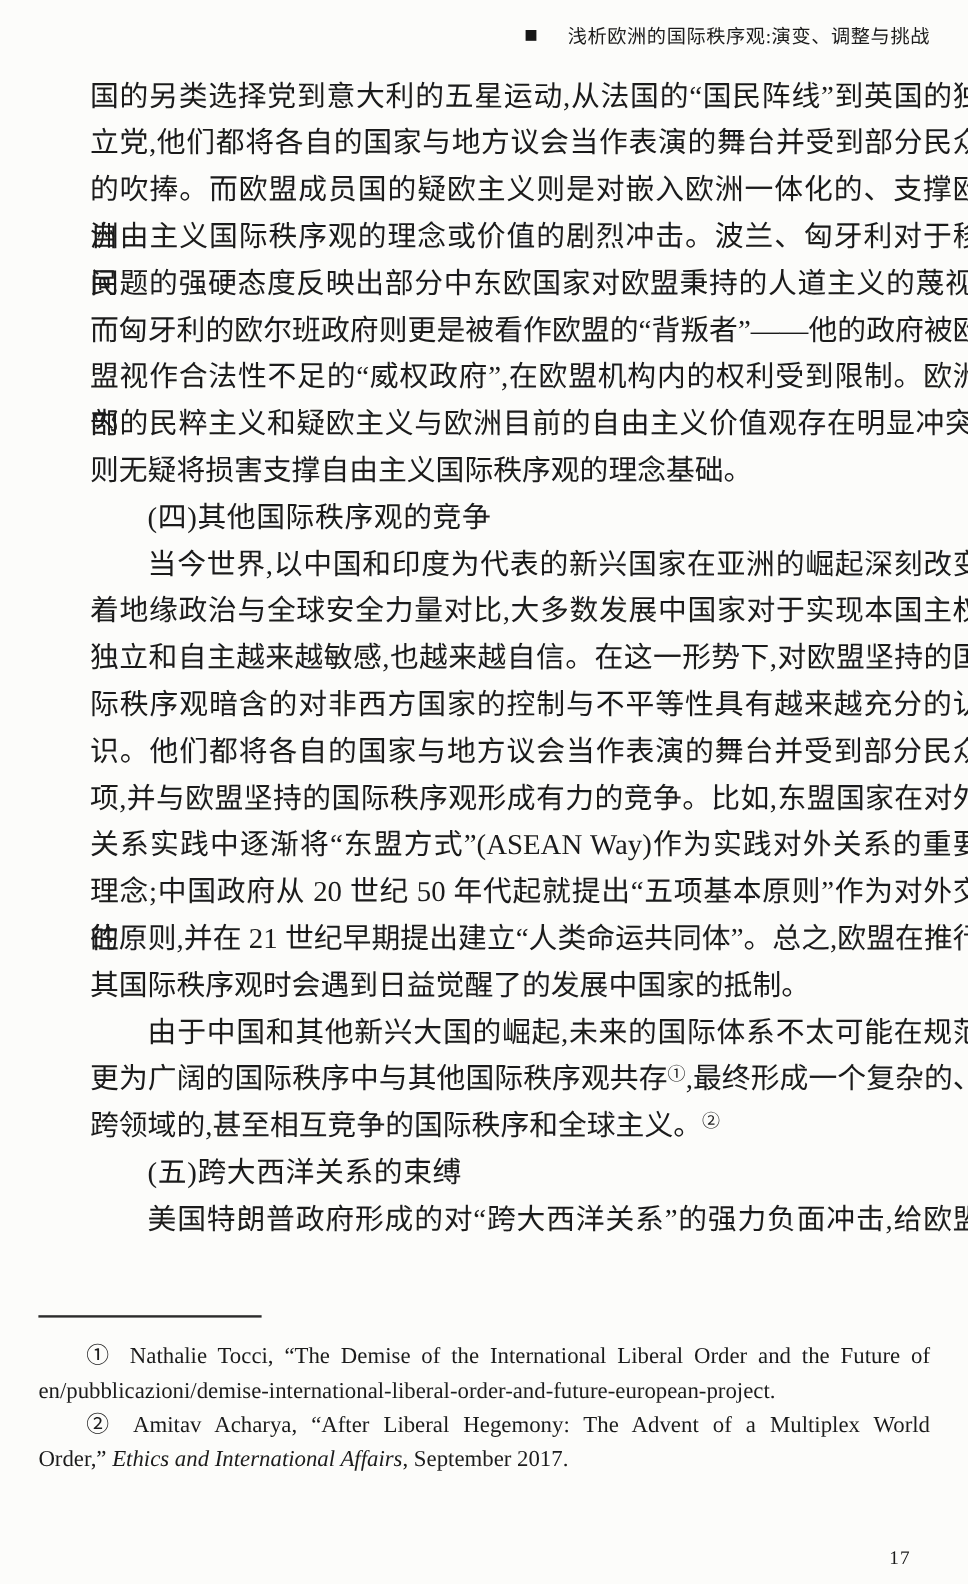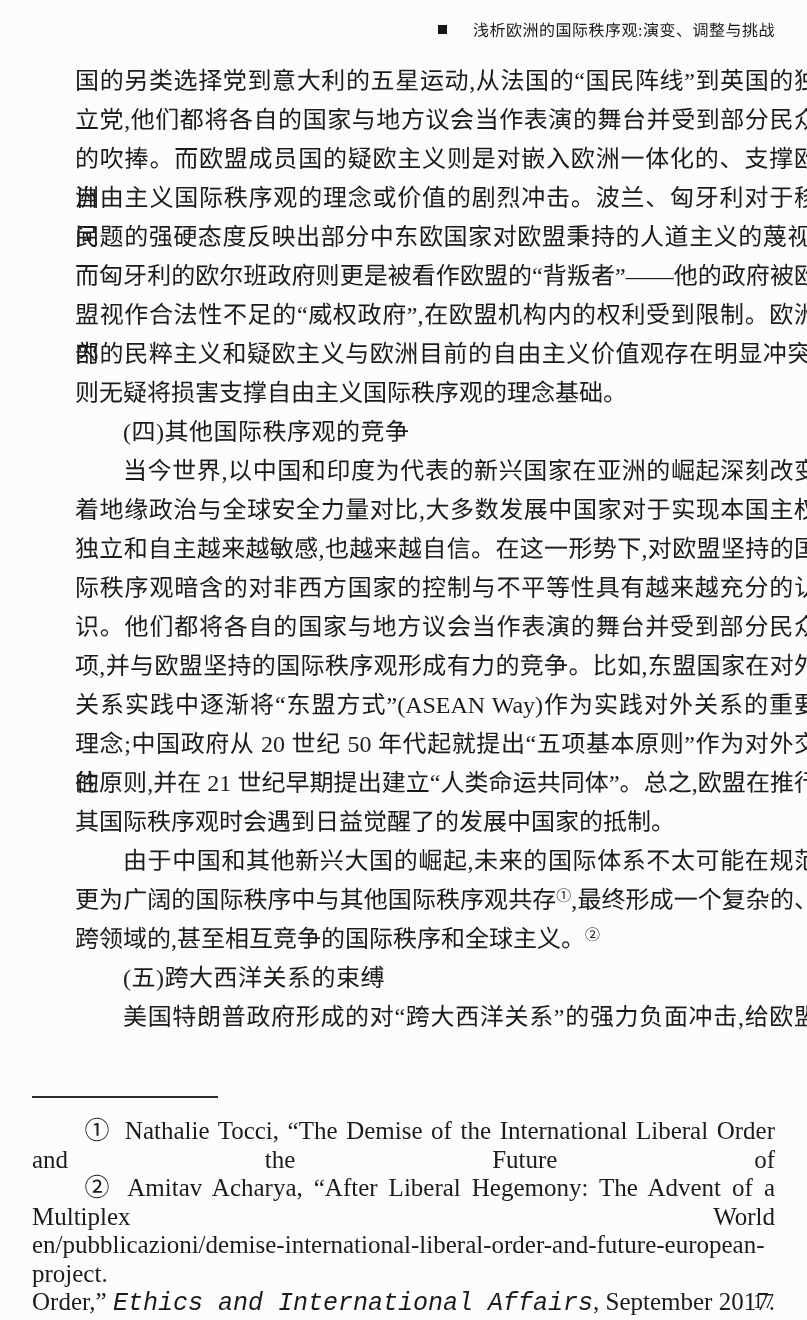--- a/index.html
+++ b/index.html
@@ -23,29 +23,29 @@
   .line{height:39px;line-height:39px;white-space:nowrap0;}
   .j{text-align:justify;text-align-last:justify;text-justify:inter-character;}
   .indent{text-indent:2em;}
   .heading{letter-spacing:.5px;}
   sup.ref{font-size:15px;line-height:0;vertical-align:7px;}
   .fn-divider{
     position:absolute;left:32px;top:1096px;width:186px;height:2px;background:#2c2c2c;
   }
   .footnotes{
     position:absolute;left:32px;top:1117px;width:743px;
-    font-size:25px;
+    font-size:19px;
   }
   .fline{line-height:28.5px;min-height:28.5px;}
   .fj{text-align:justify;text-align-last:justify;}
   .findent{text-indent:2.1em;}
   .fmark{margin-right:13px;}
-  .journal{font-style:italic;font-family:Liberation Mono, monospace;}
+  .journal{font-style:italic;}
   .page-number{
-    position:absolute;top:1290px;right:32px;font-size:20px;letter-spacing:1px;
+    position:absolute;top:1290px;right:48px;font-size:16px;letter-spacing:1px;
   }
 </style>
 </head>
 <body>
 
 <div class="running-header">
   <span class="hdr-square"></span>
   <span>浅析欧洲的国际秩序观:演变、调整与挑战</span>
 </div>
 
@@ -80,22 +80,22 @@
   <div class="line heading indent">(五)跨大西洋关系的束缚</div>
   <div class="line j indent">美国特朗普政府形成的对“跨大西洋关系”的强力负面冲击,给欧盟</div>
 </div>
 
 <div class="fn-divider"></div>
 
 <div class="footnotes">
   <div class="fline fj findent">
     <span class="fmark">①</span><span>Nathalie Tocci, “The Demise of the International Liberal Order and the Future of</span>
   </div>
+  <div class="fline">en/pubblicazioni/demise-international-liberal-order-and-future-european-project.</div>
   <div class="fline fj findent">
     <span class="fmark">②</span><span>Amitav Acharya, “After Liberal Hegemony: The Advent of a Multiplex World</span>
   </div>
-  <div class="fline">en/pubblicazioni/demise-international-liberal-order-and-future-european-project.</div>
   <div class="fline">
     <span>Order,” </span><span class="journal">Ethics and International Affairs</span><span>, September 2017.</span>
   </div>
 </div>
 
 <div class="page-number">17</div>
 
 </body></html>

